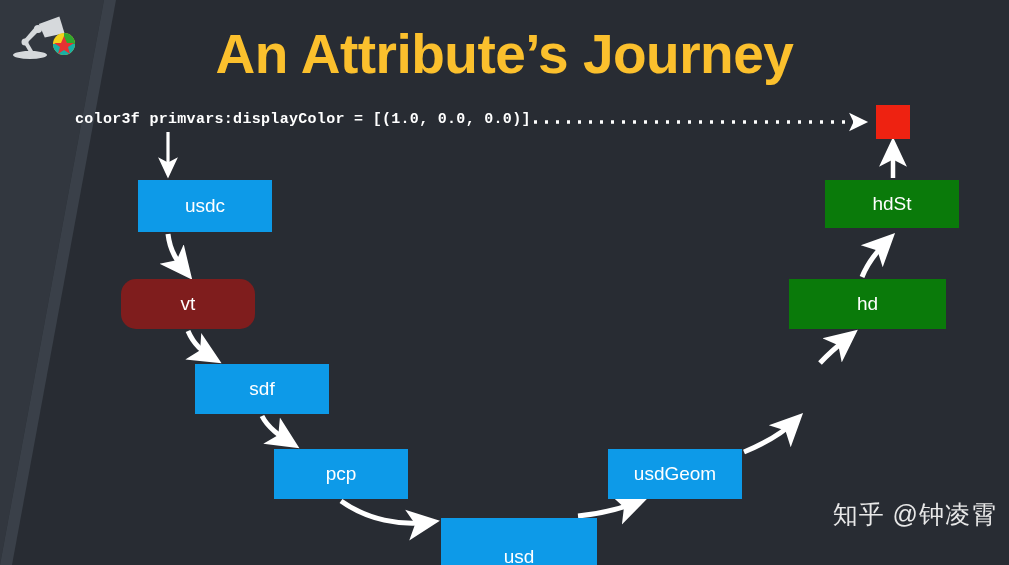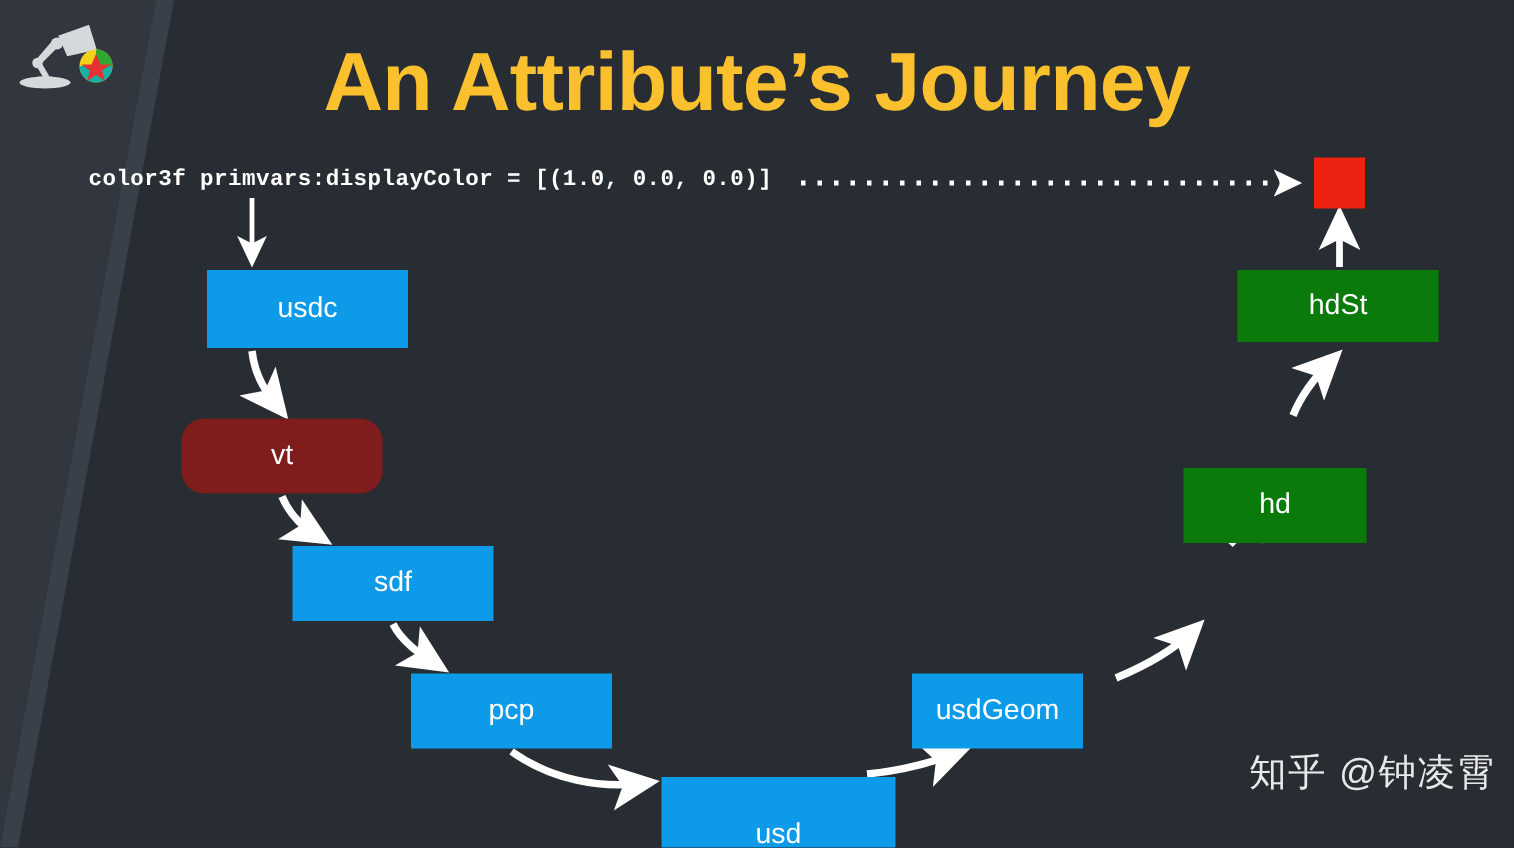--- a/index.html
+++ b/index.html
@@ -23,21 +23,21 @@
     position:absolute;left:0;top:18px;width:1009px;
     text-align:center;
     color:#fbc02d;
     font-size:55px;font-weight:bold;
     letter-spacing:-0.5px;
     line-height:72px;
   }
 
   
   .codeline{
-    position:absolute;left:59px;top:111px;
+    position:absolute;left:75px;top:111px;
     color:#ffffff;
     font-family:"Liberation Mono","DejaVu Sans Mono",monospace;
     font-size:15px;font-weight:bold;
     letter-spacing:0.3px;
     white-space:pre;
   }
 
   
   #arrows{position:absolute;left:0;top:0;width:1009px;height:565px;pointer-events:none;}
 
@@ -143,24 +143,24 @@
   </div>
   <div class="node blue" style="left:195px;top:364px;width:134px;height:50px;">
     <span>sdf</span>
   </div>
   <div class="node blue" style="left:274px;top:449px;width:134px;height:50px;">
     <span>pcp</span>
   </div>
   <div class="node blue" style="left:441px;top:518px;width:156px;height:50px;align-items:flex-end;">
     <span>usd</span>
   </div>
-  <div class="node blue" style="left:608px;top:449px;width:114px;height:50px;justify-content:center;">
+  <div class="node blue" style="left:608px;top:449px;width:134px;height:50px;justify-content:center;">
     <span>usdGeom</span>
   </div>
-  <div class="node green" style="left:789px;top:279px;width:122px;height:50px;margin-top:33px;">
+  <div class="node green" style="left:789px;top:279px;width:157px;height:50px;">
     <span>hd</span>
   </div>
   <div class="node green" style="left:825px;top:180px;width:134px;height:48px;">
     <span>hdSt</span>
   </div>
 
   <div class="watermark">知乎 @钟凌霄</div>
 
 </div>
 

